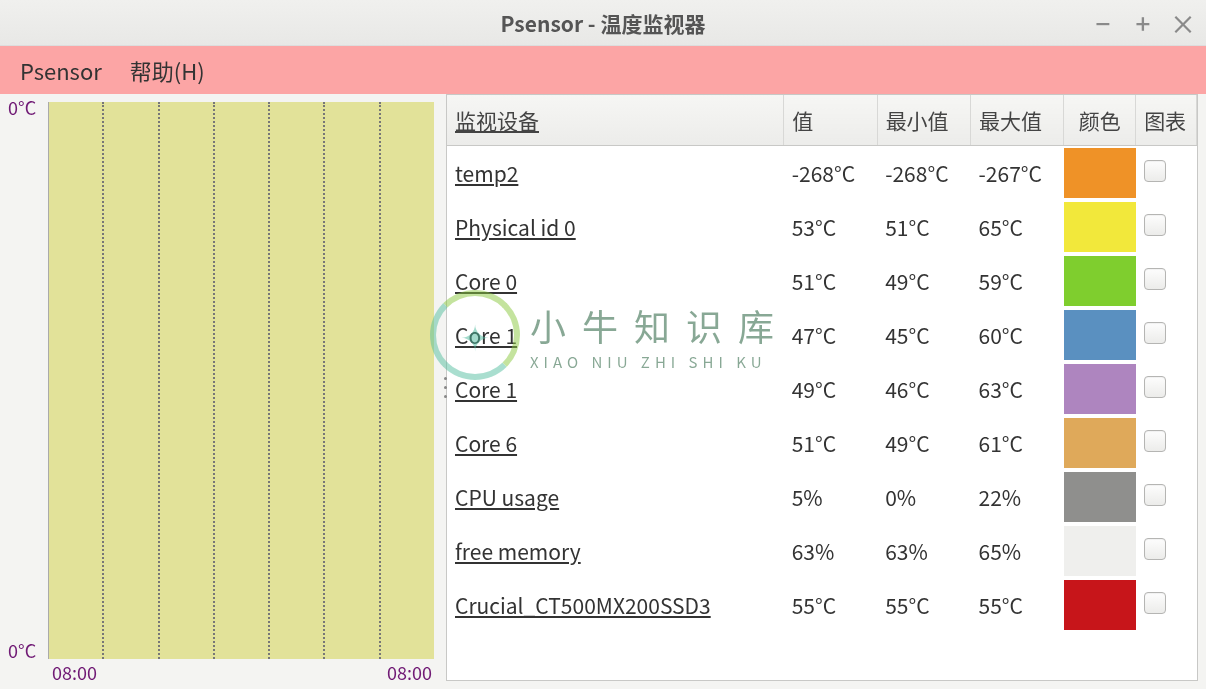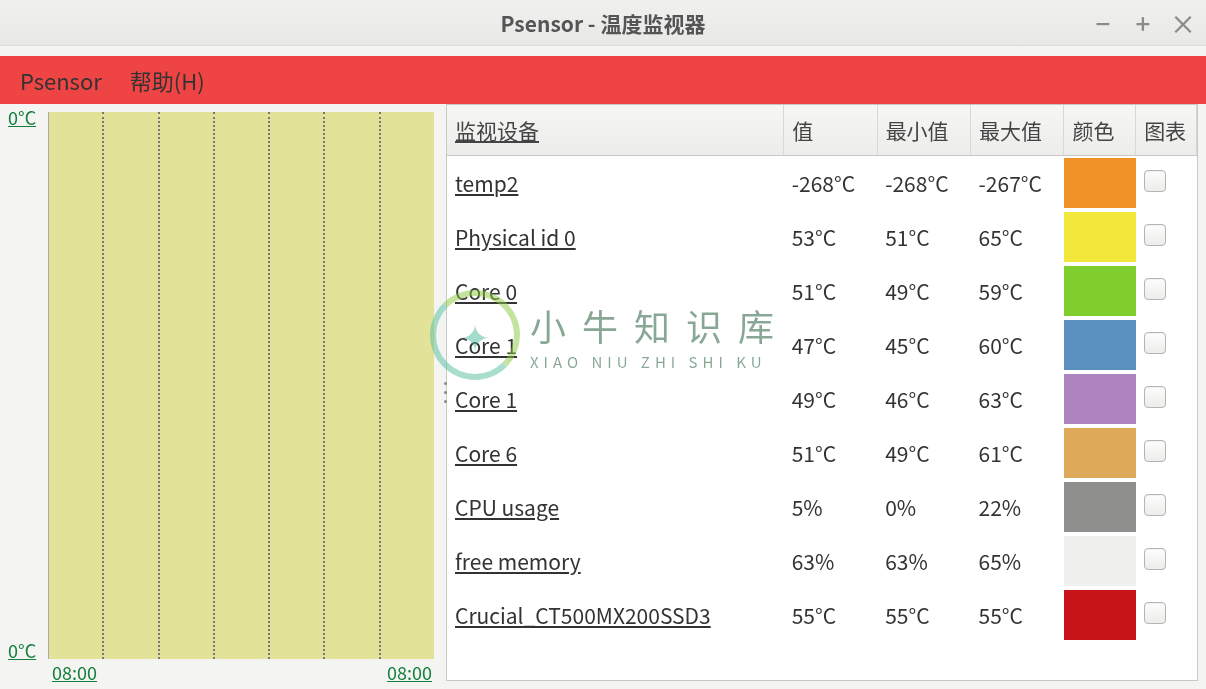--- a/index.html
+++ b/index.html
@@ -50,22 +50,21 @@
     font-size: 26px;
     font-weight: 500;
     cursor: pointer;
     line-height: 1;
   }
   .menubar {
     height: 48px;
     display: flex;
     align-items: center;
     padding: 0 6px;
-    background: #ef4444;
-    margin-top: 10px;
+    background: #fca5a5;
   }
   .menu-item {
     padding: 8px 14px;
     font-size: 22px;
     color: #333;
     cursor: pointer;
   }
   .content {
     flex: 1;
     display: flex;
@@ -80,22 +79,21 @@
     display: flex;
     flex-direction: column;
   }
   .chart-body {
     flex: 1;
     position: relative;
   }
   .axis-label {
     position: absolute;
     font-size: 18px;
-    color: #15803d;
-    text-decoration: underline;
+    color: #701a75;
   }
   .y-top { top: 0px; left: 0px; }
   .y-bot { bottom: 18px; left: 0px; }
   .x-left { bottom: -4px; left: 44px; }
   .x-right { bottom: -4px; right: 8px; }
   .chart-plot {
     position: absolute;
     left: 40px;
     right: 6px;
     top: 8px;
@@ -149,21 +147,21 @@
     height: 44px;
   }
   tbody td {
     padding: 12px 8px;
     vertical-align: middle;
     height: 50px;
     white-space: nowrap;
   }
   .col-sensor { width: 310px; text-decoration: underline; }
   .col-val, .col-min, .col-max { width: 86px; }
-  .col-color { width: 66px; }
+  .col-color { width: 66px; text-align:center;}
   .col-chart { width: 56px; text-align:left;}
   .color-swatch {
     width: 100%;
     height: 50px;
     display: block;
   }
   td.swatch-cell { padding: 0; }
   .checkbox {
     width: 22px;
     height: 22px;

